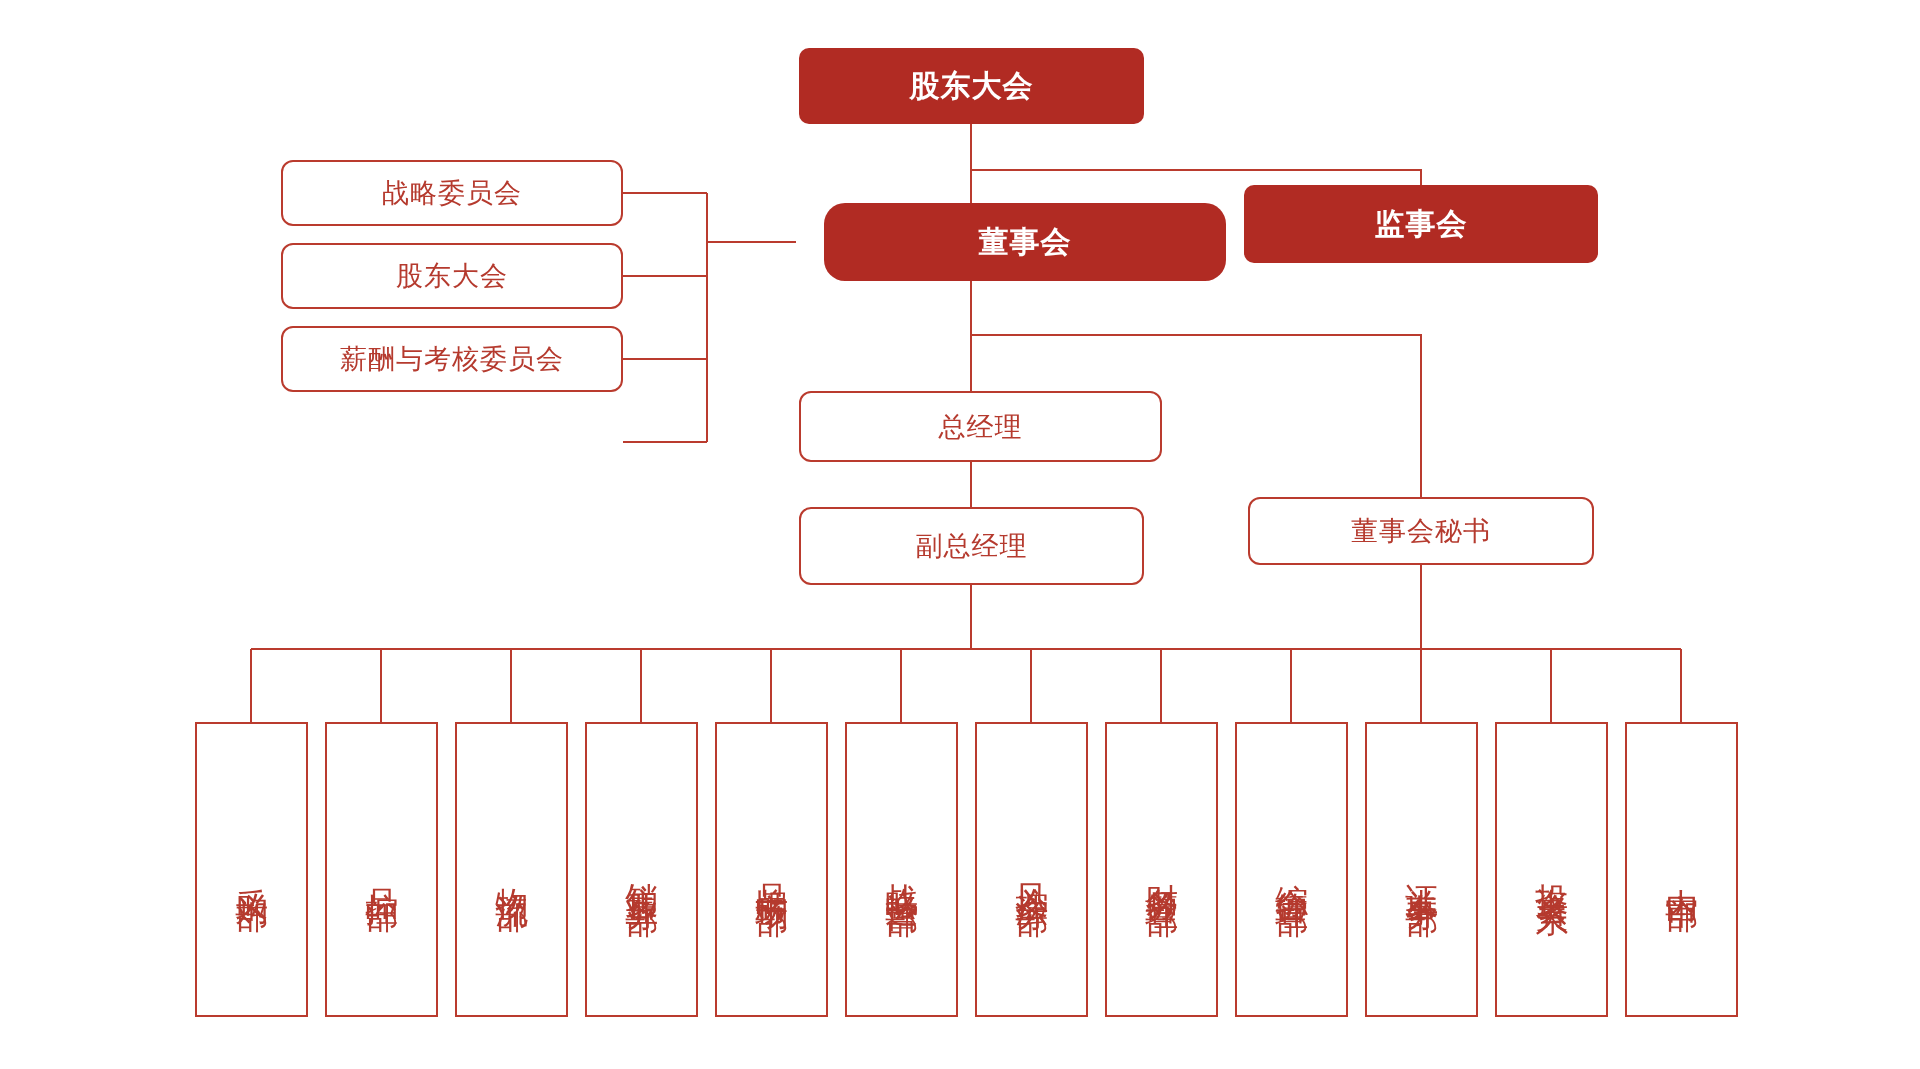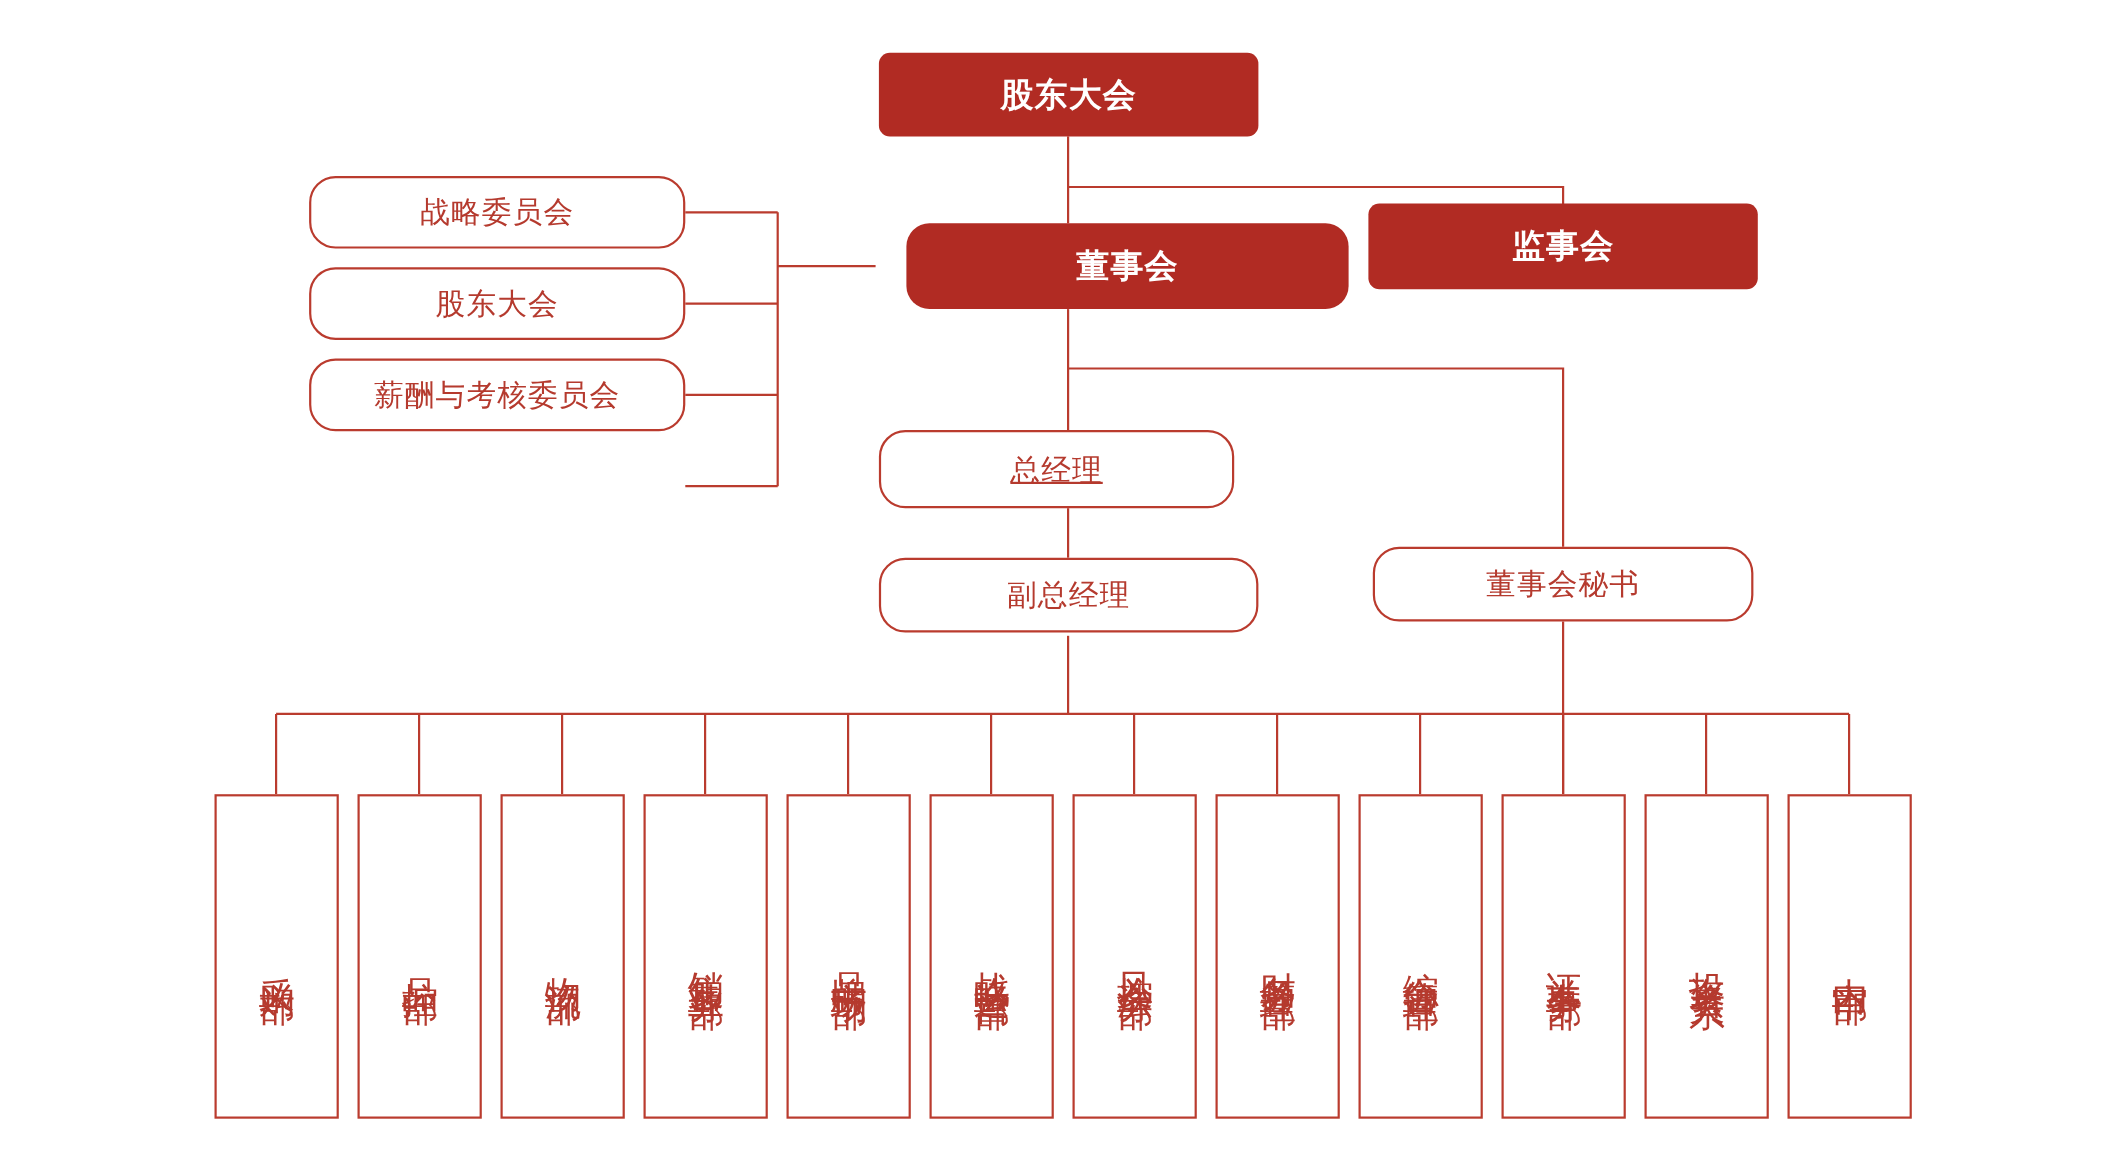--- a/index.html
+++ b/index.html
@@ -11,31 +11,31 @@
   }
   *{margin:0;padding:0;box-sizing:border-box;}
   html,body{width:1920px;height:1069px;background:var(--bg);
     font-family:"Liberation Sans", sans-serif;}
   .stage{position:absolute;left:0;top:0;width:1920px;height:1069px;background:var(--bg);overflow:hidden;}
   svg.connectors{position:absolute;left:0;top:0;width:1920px;height:1069px;}
   svg.connectors path{fill:none;stroke:var(--line-red);stroke-width:2px;}
   .node{position:absolute;display:flex;align-items:center;justify-content:center;text-align:center;}
   .filled{background:var(--fill-red);border-radius:10px;color:var(--text-on-fill);
     font-size:30px;font-weight:700;letter-spacing:1px;font-family:Liberation Mono, monospace;}
-  .outlined{background:#fff;border:2px solid var(--line-red);border-radius:24px;
+  .outlined{background:#fff;border:2px solid var(--line-red);border-radius:12px;
     color:var(--box-text-red);font-size:27px;font-weight:500;letter-spacing:1px;}
   
   .n-shareholders{left:799px;top:48px;width:345px;height:76px;}
   .n-board{left:824px;top:203px;width:402px;height:78px;border-radius:21px;}
   .n-supervisory{left:1244px;top:185px;width:354px;height:78px;}
   
   .committee{left:281px;width:342px;height:66px;top:calc(160px + var(--i)*83px);}
   
-  .n-gm{left:799px;top:391px;width:323px;height:71px;text-decoration:underline;}
-  .n-dgm{left:799px;top:507px;width:345px;height:68px;}
+  .n-gm{left:799px;top:391px;width:363px;height:71px;}
+  .n-dgm{left:799px;top:507px;width:345px;height:78px;}
   .n-secretary{left:1248px;top:497px;width:346px;height:68px;justify-content:center;}
   
   .dept{position:absolute;top:722px;width:113px;height:295px;
     left:calc(195px + var(--i)*130px);
     background:#fff;border:2px solid var(--line-red);border-radius:0;
     display:flex;align-items:center;justify-content:center;}
   .dept span{writing-mode:vertical-rl;text-orientation:upright;
     color:var(--box-text-red);font-size:33px;font-weight:500;
     letter-spacing:5px;line-height:1.05;}
 </style>

